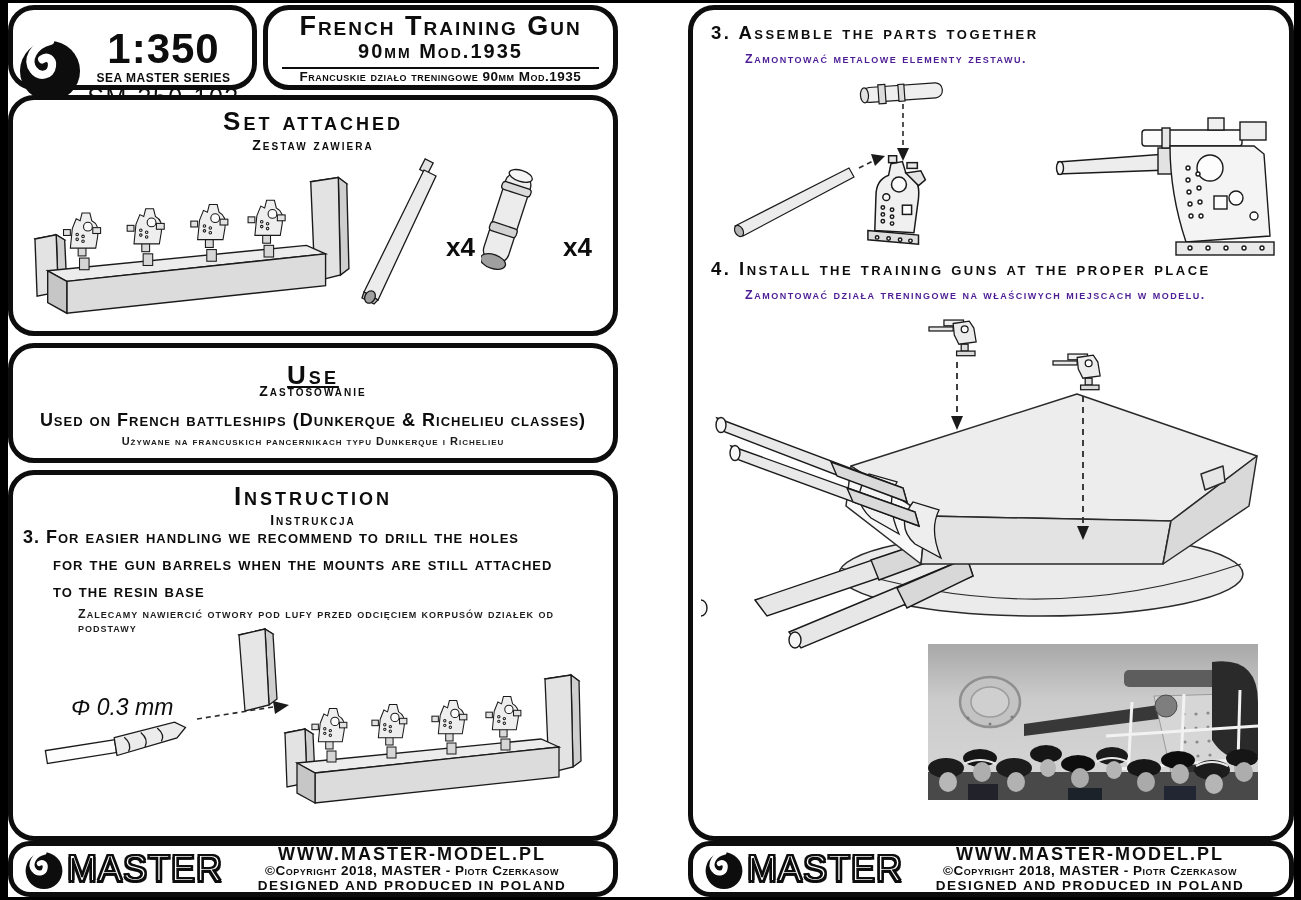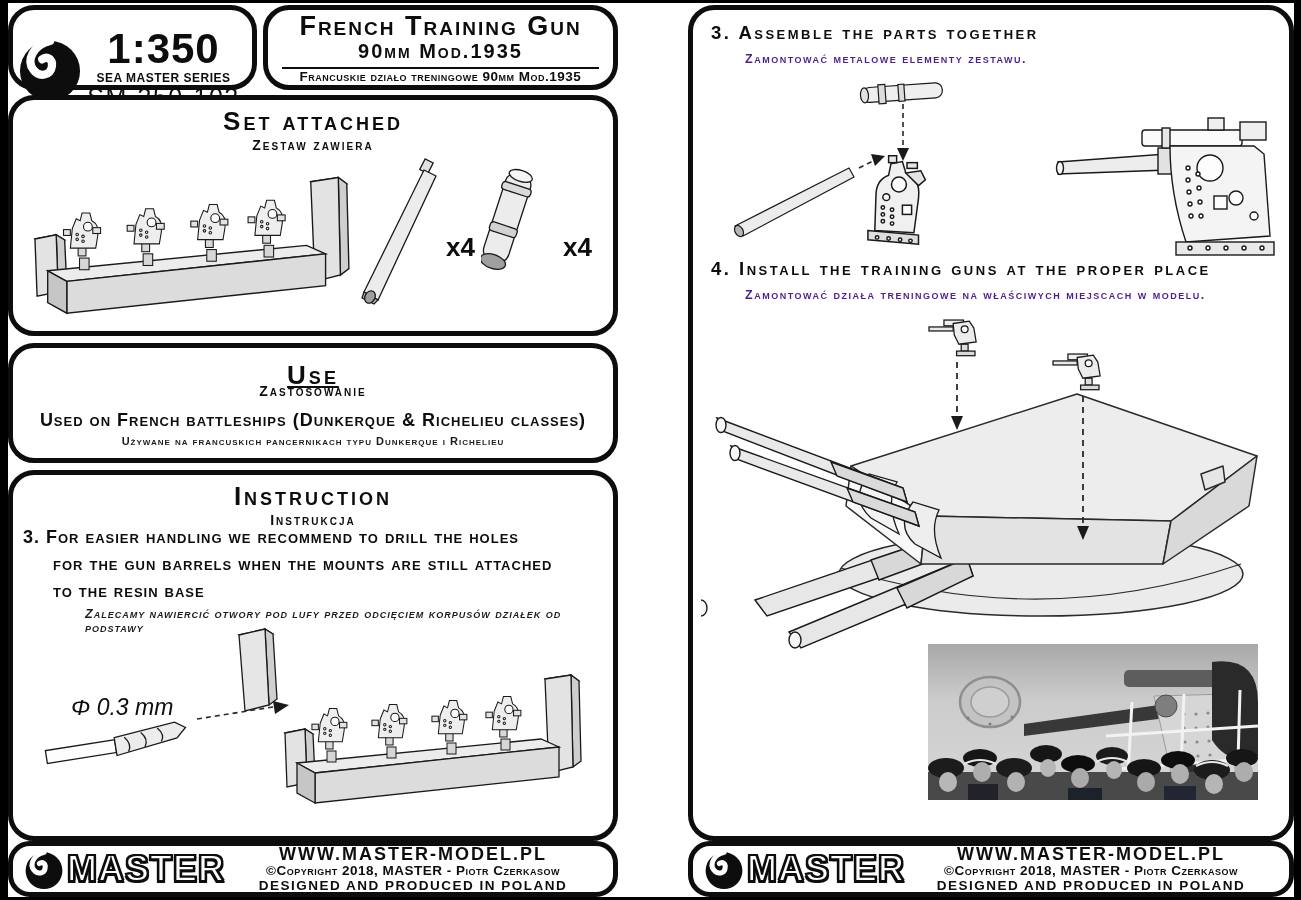--- a/index.html
+++ b/index.html
@@ -25,21 +25,21 @@
   .scale-big{font-size:42px;font-weight:700;letter-spacing:1px;}
   .series{font-size:12px;font-weight:700;letter-spacing:0.5px;margin-top:2px;}
   .code{font-size:25px;font-weight:400;letter-spacing:1.5px;margin-top:1px;}
   .t1{font-size:27px;font-weight:700;letter-spacing:2px;}
   .t2{font-size:20px;font-weight:700;letter-spacing:2px;}
   .tdiv{position:absolute;left:14px;right:14px;top:57px;border-top:2px solid #0d0d0d;}
   .t3{font-size:13.5px;font-weight:700;letter-spacing:0.5px;}
   
   .footer-inner{display:flex;align-items:center;height:100%;padding:0 12px;box-sizing:border-box;}
   .brand{
-    font-size:36px;font-weight:700;color:#fff;margin-left:4px;
+    font-size:36px;font-weight:400;color:#fff;margin-left:4px;
     -webkit-text-stroke:2px #0d0d0d;
     text-shadow:-1.5px -1.5px 0 #0d0d0d,1.5px -1.5px 0 #0d0d0d,-1.5px 1.5px 0 #0d0d0d,1.5px 1.5px 0 #0d0d0d;
     letter-spacing:1px;line-height:1;
   }
   .fright{flex:1;text-align:center;line-height:1.08;}
   .fw{font-size:18px;font-weight:700;letter-spacing:2px;}
   .fc{font-size:13.5px;font-weight:700;letter-spacing:0.5px;}
   .fd{font-size:13.5px;font-weight:700;letter-spacing:1.5px;}
   svg{display:block;}
   svg text{font-family:"Liberation Sans", sans-serif;}
@@ -177,21 +177,21 @@
   <div class="abs ctr sc bodypl" style="top:87px;">Używane na francuskich pancernikach typu Dunkerque i Richelieu</div>
 </div>
 
 <div class="box" style="left:8px;top:470px;width:610px;height:371px;">
   <div class="abs ctr sc h1" style="top:6px;">Instruction</div>
   <div class="abs ctr sc h1pl" style="top:37px;">Instrukcja</div>
 
   <div class="abs sc body1" style="left:10px;top:52px;">3. For easier handling we recommend to drill the holes</div>
   <div class="abs sc body1" style="left:40px;top:79px;">for the gun barrels when the mounts are still attached</div>
   <div class="abs sc body1" style="left:40px;top:106px;">to the resin base</div>
-  <div class="abs sc bodypl" style="left:72px;top:132px;font-size:12.5px;font-style:italic;">Zalecamy nawiercić otwory pod lufy przed odcięciem korpusów działek od podstawy</div>
+  <div class="abs sc bodypl" style="left:65px;top:132px;font-size:12.5px;">Zalecamy nawiercić otwory pod lufy przed odcięciem korpusów działek od podstawy</div>
 
   <svg class="abs" style="left:12px;top:152px;" width="570" height="206">
 
     <g stroke="#1a1a1a" stroke-width="1.3">
       <path d="M214 8 L240 2 L248 7 L222 13 Z" fill="#f2f2f2"></path>
       <path d="M240 2 L248 7 L252 72 L244 78 Z" fill="#cfcfcf"></path>
       <path d="M214 8 L240 2 L244 78 L220 84 Z" fill="#e6e6e6"></path>
     </g>
 
     <text x="46" y="88" font-size="23" font-style="italic" fill="#0d0d0d">Φ 0.3 mm</text>

